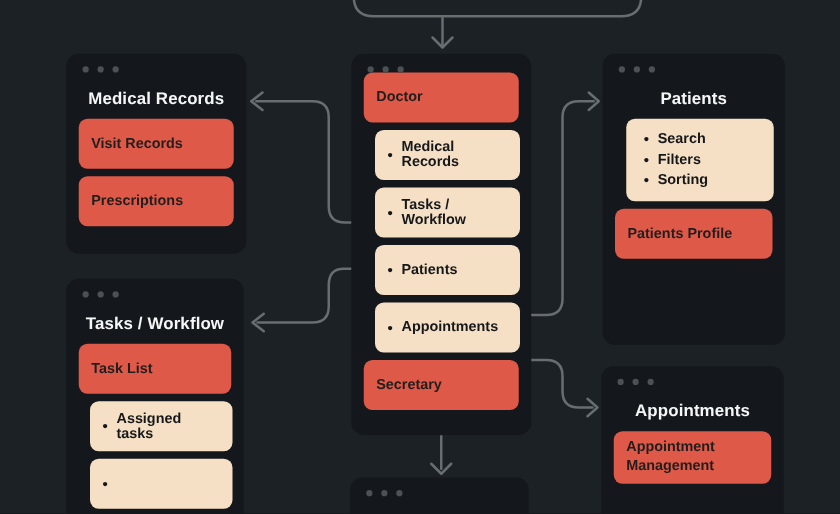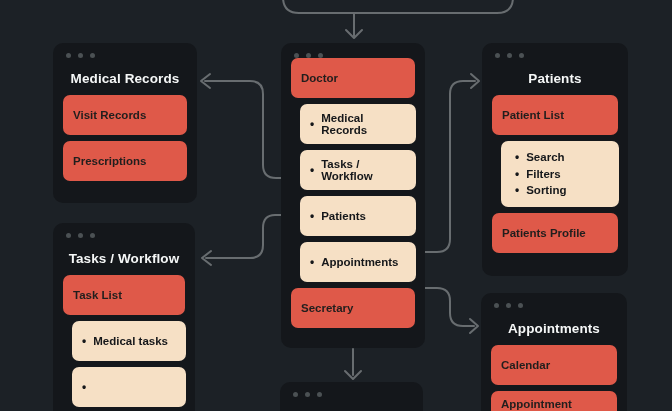--- a/index.html
+++ b/index.html
@@ -96,21 +96,20 @@
     <div class="btn red">Secretary</div>
   </div>
 
   <div class="card" style="left:482px;top:43px;width:146px;height:233px;">
     <div class="dots">
       <span class="dot"></span>
       <span class="dot"></span>
       <span class="dot"></span>
     </div>
     <div class="title">Patients</div>
-    <div class="btn red">Patient List</div>
     <div class="btn cream group">
       <div class="bline">
         <span class="bullet">•</span>
         <span>Search</span>
       </div>
       <div class="bline">
         <span class="bullet">•</span>
         <span>Filters</span>
       </div>
       <div class="bline">
@@ -124,36 +123,35 @@
   <div class="card" style="left:53px;top:223px;width:142px;height:210px;">
     <div class="dots">
       <span class="dot"></span>
       <span class="dot"></span>
       <span class="dot"></span>
     </div>
     <div class="title">Tasks / Workflow</div>
     <div class="btn red">Task List</div>
     <div class="btn cream">
       <span class="bullet">•</span>
-      <span>Medical tasks</span>
+      <span>Assigned tasks</span>
     </div>
     <div class="btn cream">
       <span class="bullet">•</span>
     </div>
     <div class="btn red">Events List</div>
   </div>
 
   <div class="card" style="left:481px;top:293px;width:146px;height:135px;">
     <div class="dots">
       <span class="dot"></span>
       <span class="dot"></span>
       <span class="dot"></span>
     </div>
     <div class="title">Appointments</div>
-    <div class="btn red">Calendar</div>
     <div class="btn red wrap2">Appointment Management</div>
   </div>
 
   <div class="card" style="left:280px;top:382px;width:143px;height:40px;">
     <div class="dots">
       <span class="dot"></span>
       <span class="dot"></span>
       <span class="dot"></span>
     </div>
   </div>

